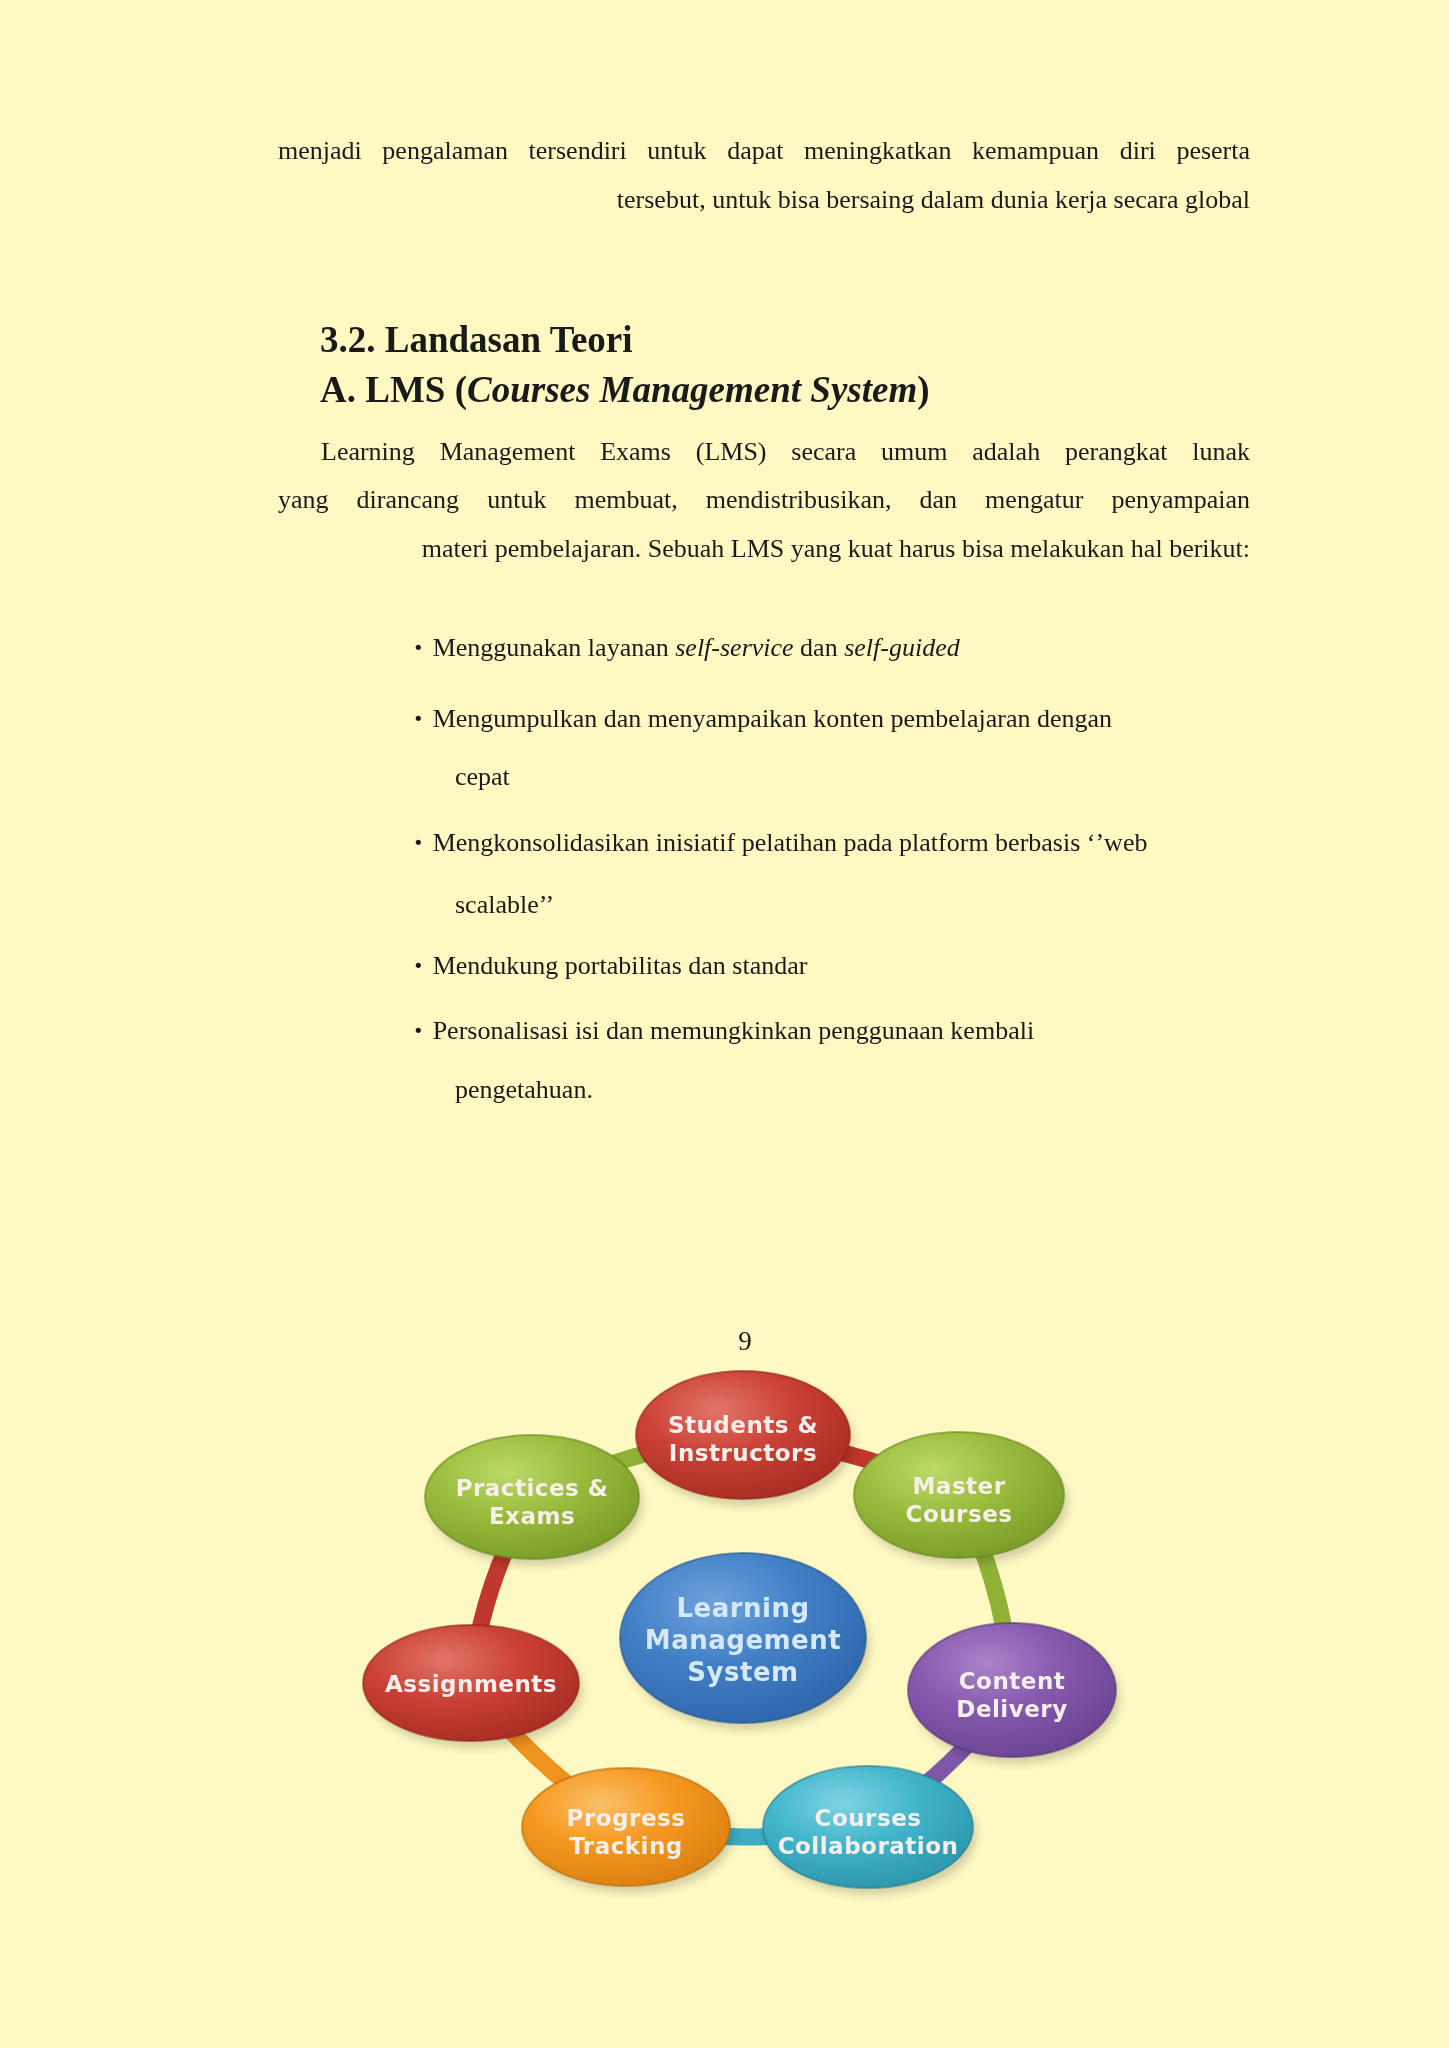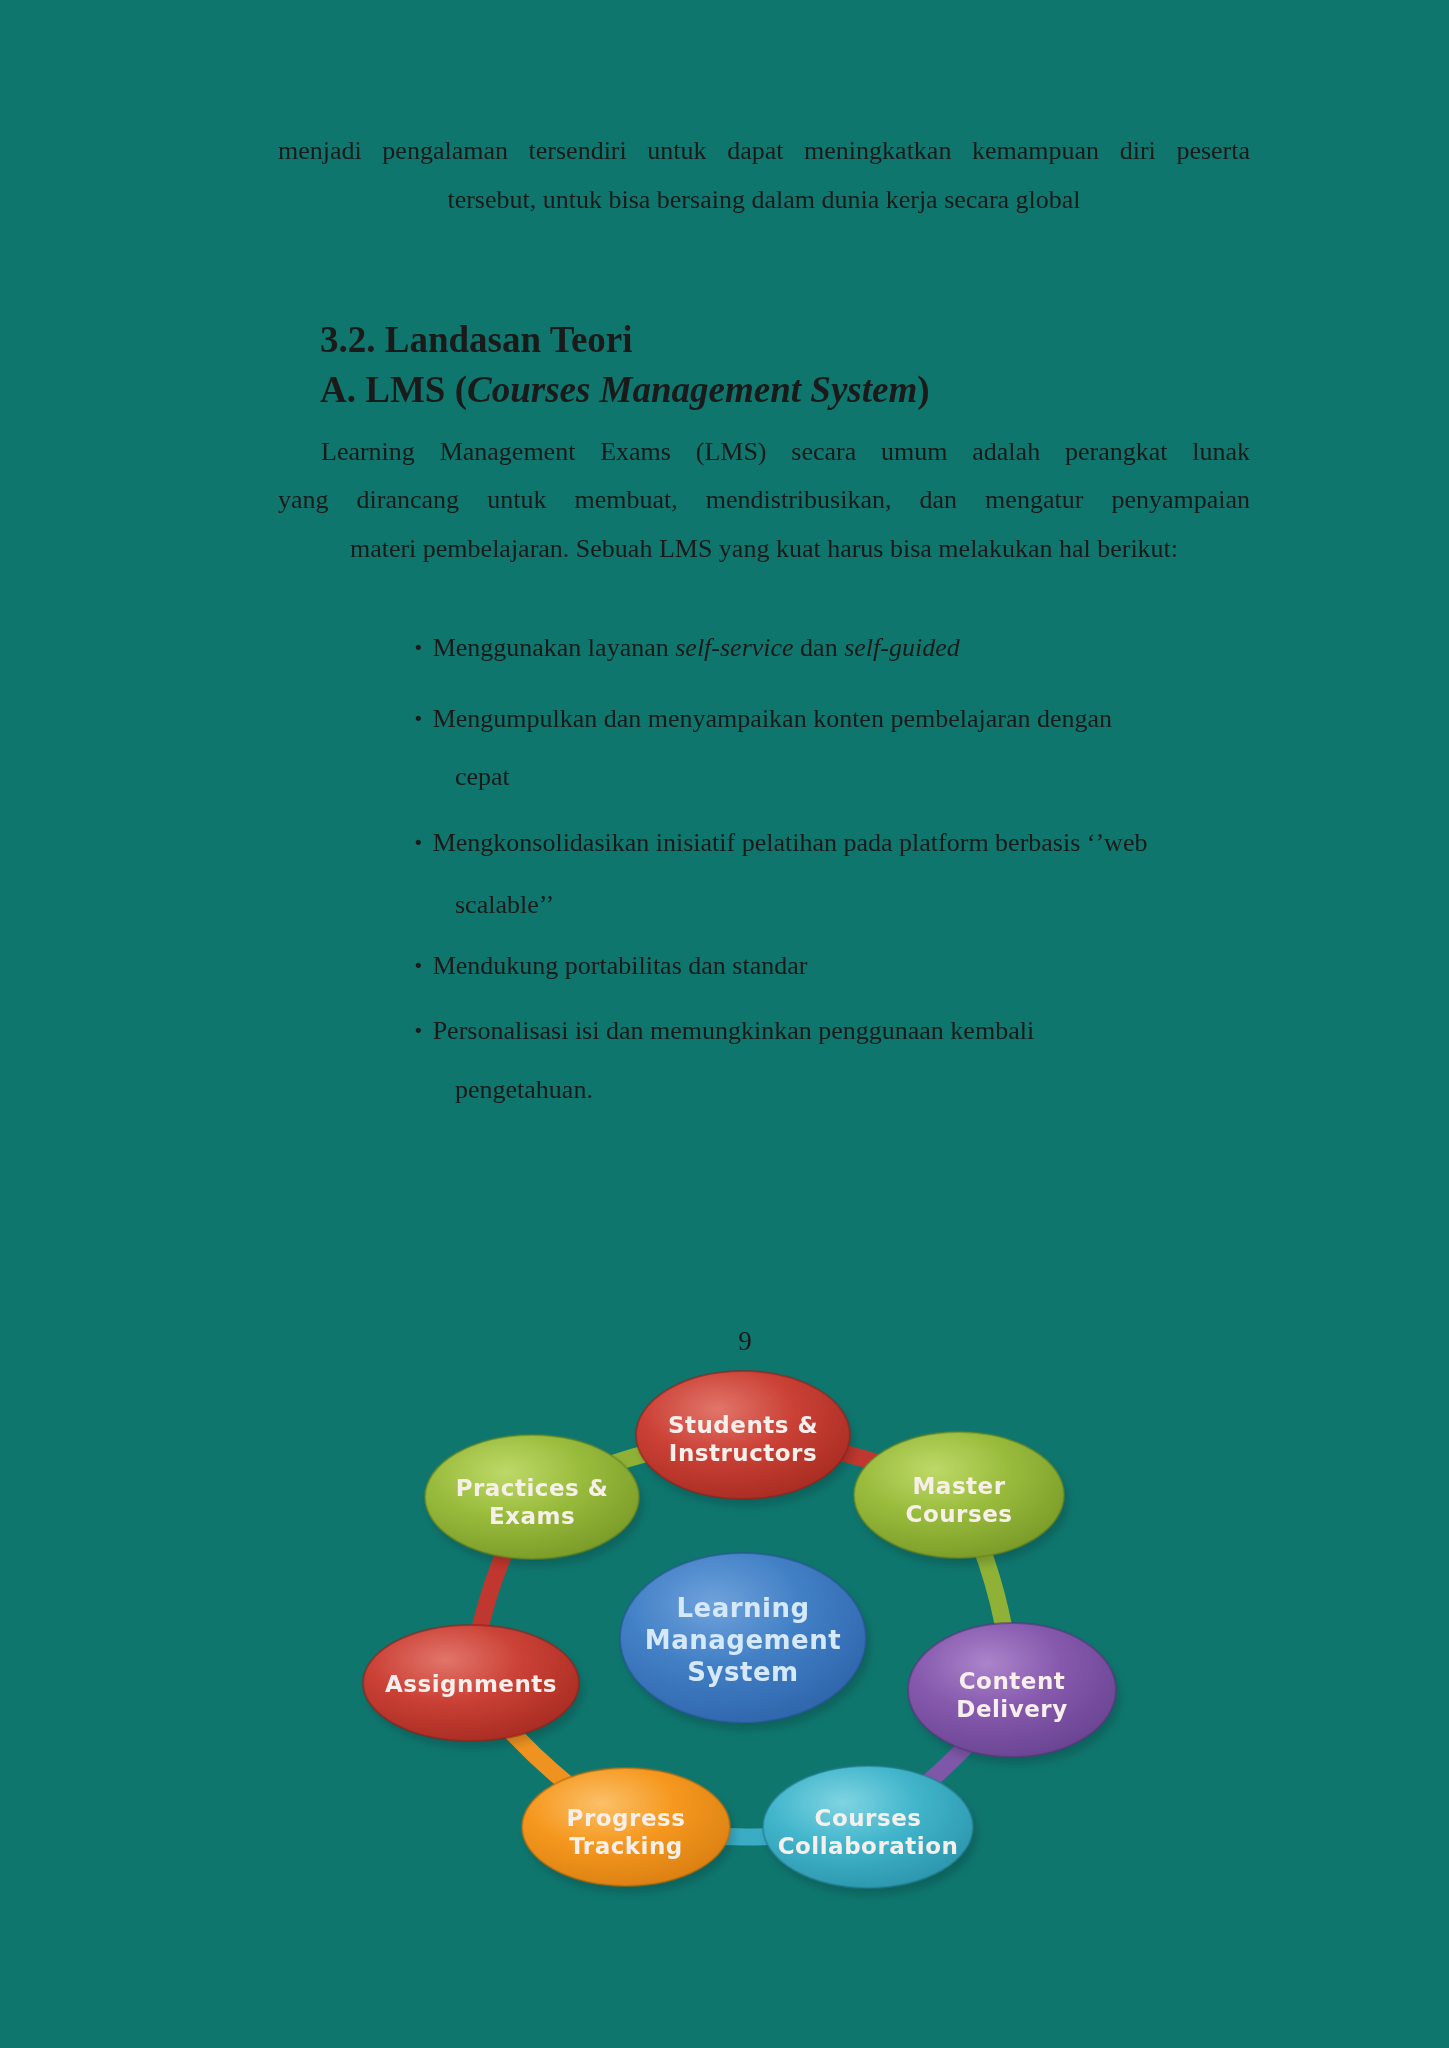--- a/index.html
+++ b/index.html
@@ -1,32 +1,32 @@
 <!DOCTYPE html>
 <html><head>
 <meta charset="utf-8">
 <style>
   html,body{margin:0;padding:0;background:#888;}
   #page{
     position:relative;
     width:1449px;height:2048px;
-    background:#0f766e;
+    background:#fef9c3;
     margin:0 auto;
     overflow:hidden;
     font-family:"Liberation Serif","DejaVu Serif",serif;
     color:#1a1a1a;
   }
   .line{
     position:absolute;
     left:278px;width:972px;height:42px;
     font-size:26px;line-height:36px;
     overflow:hidden;
   }
   .stretch{text-align:justify;text-align-last:justify;}
-  .plain{text-align:center;white-space:nowrap;}
+  .plain{text-align:right;white-space:nowrap;}
   .indent{padding-left:43px;width:929px;}
   .heading{
     position:absolute;left:320px;
     font-size:37px;font-weight:bold;
     white-space:nowrap;
   }
   .it{font-style:italic;}
   .bline{
     position:absolute;left:378px;
     font-size:26px;line-height:34px;

